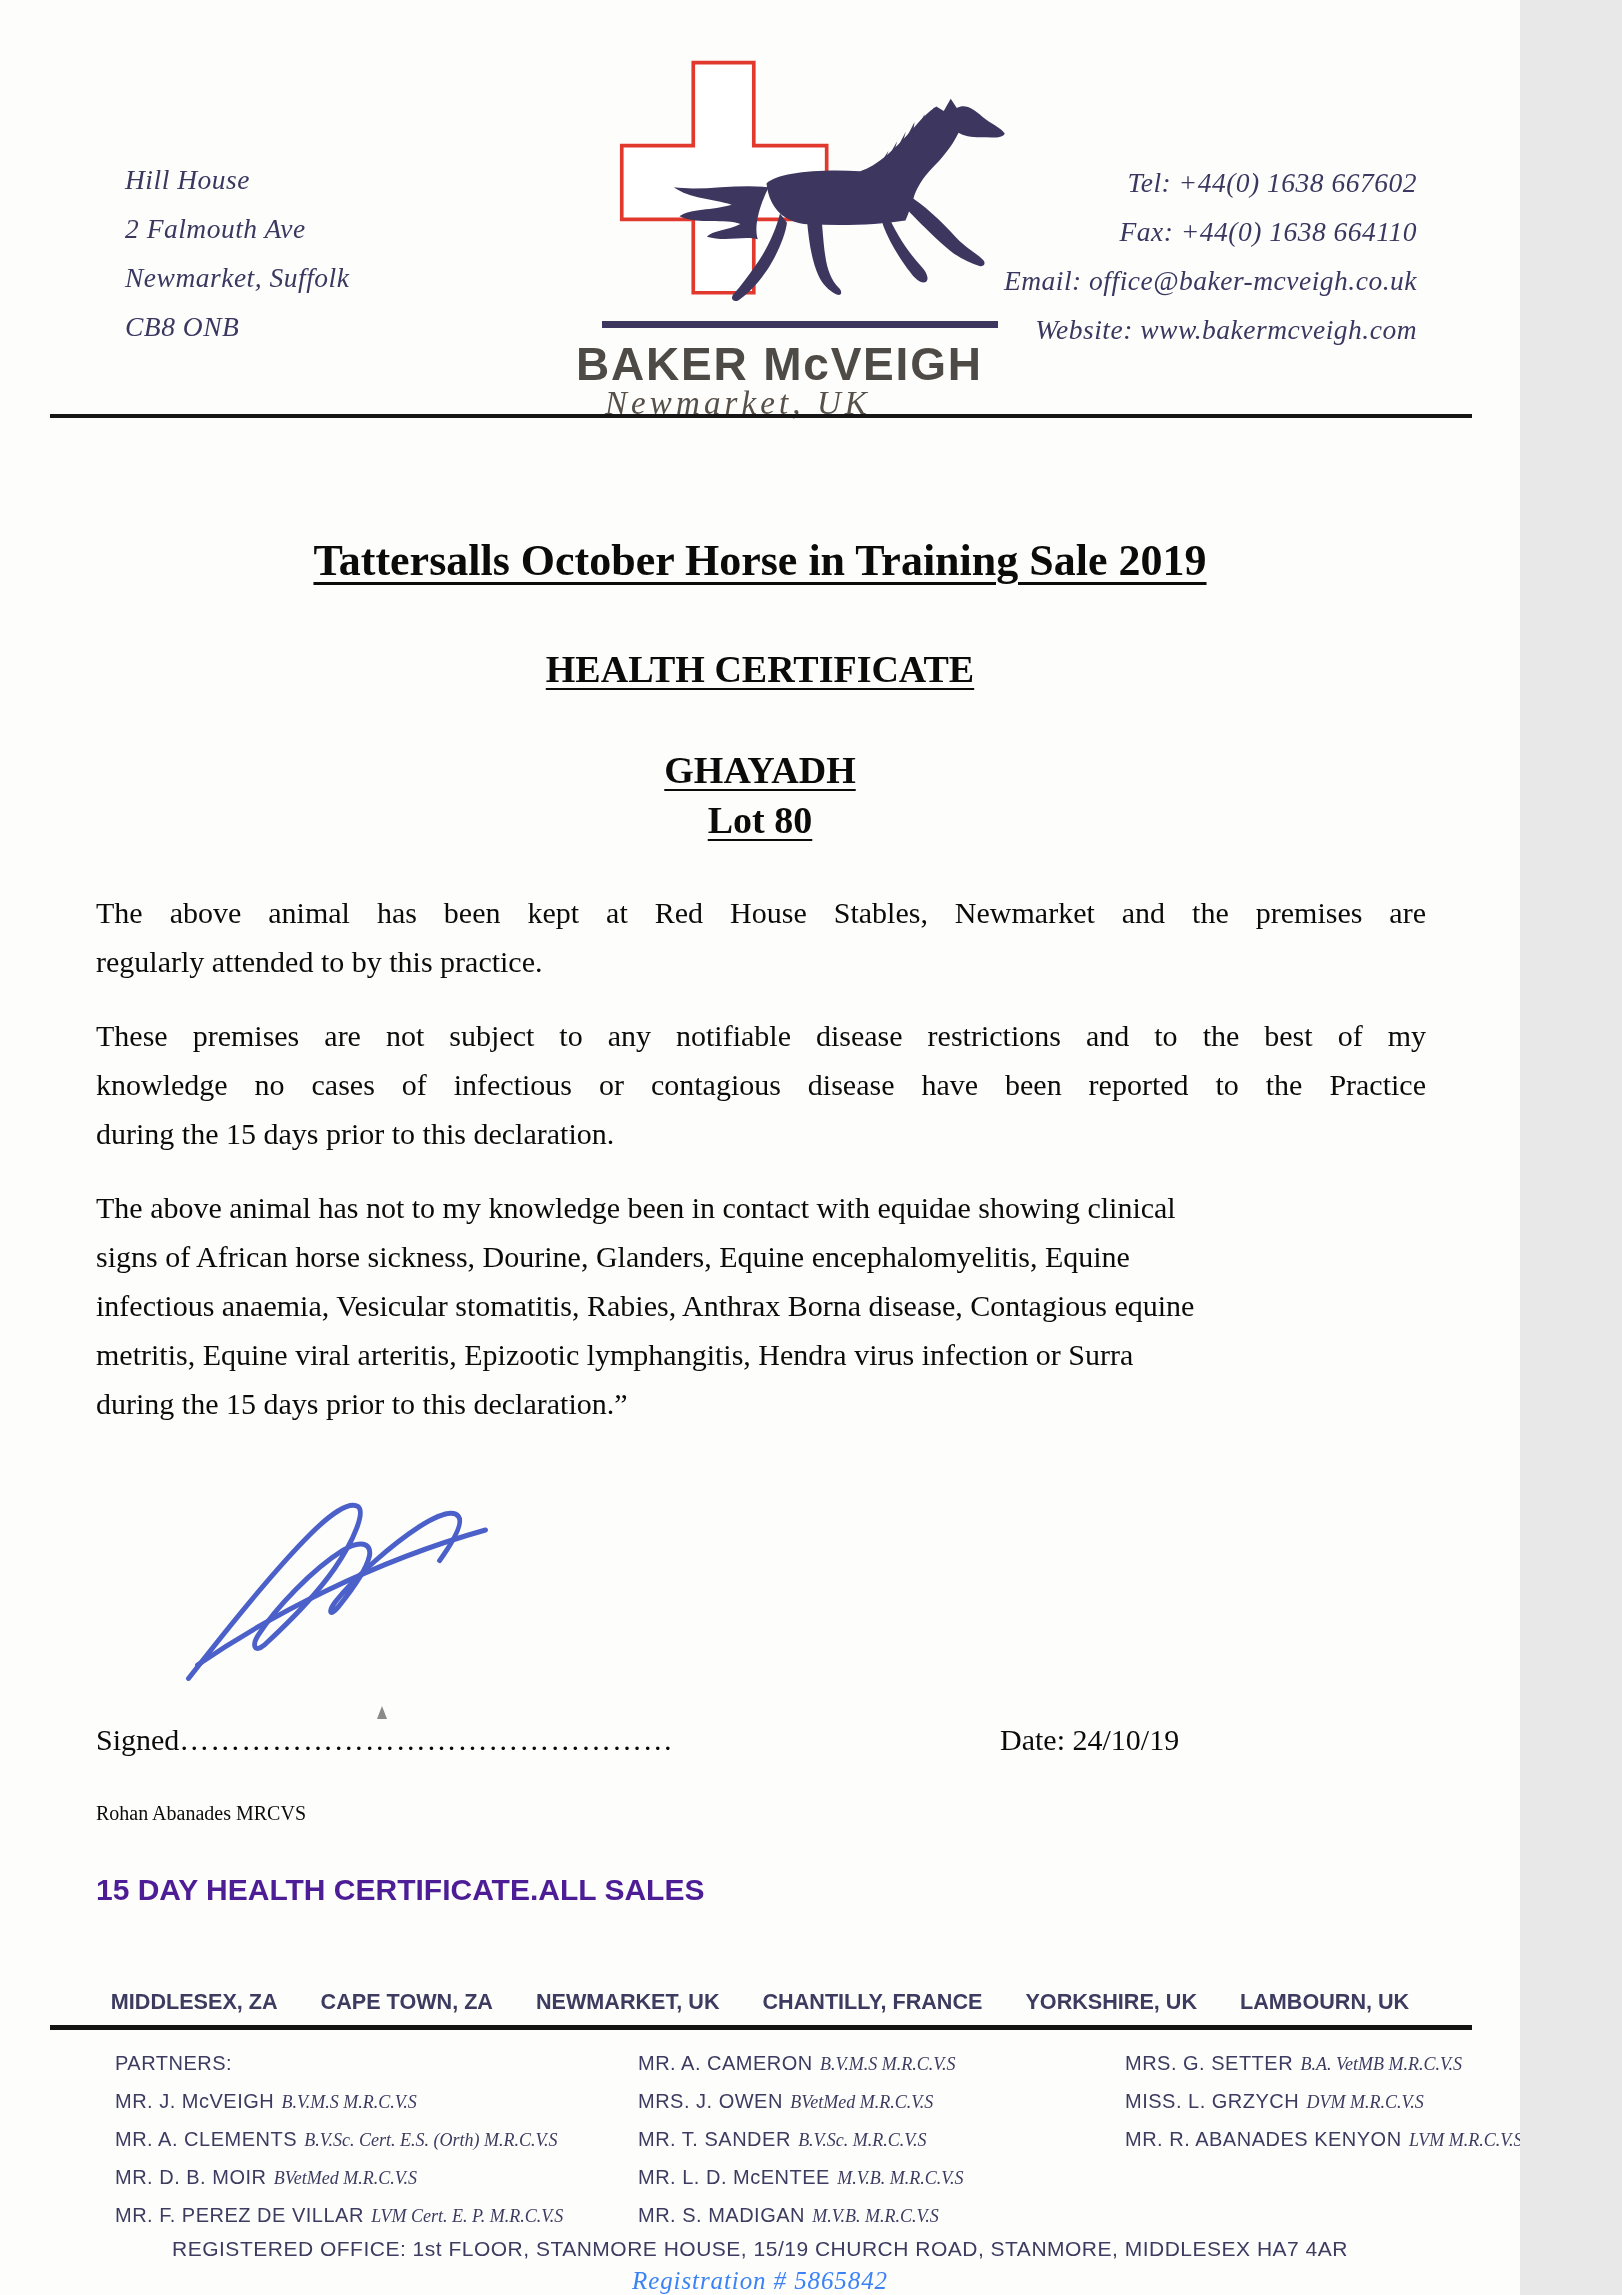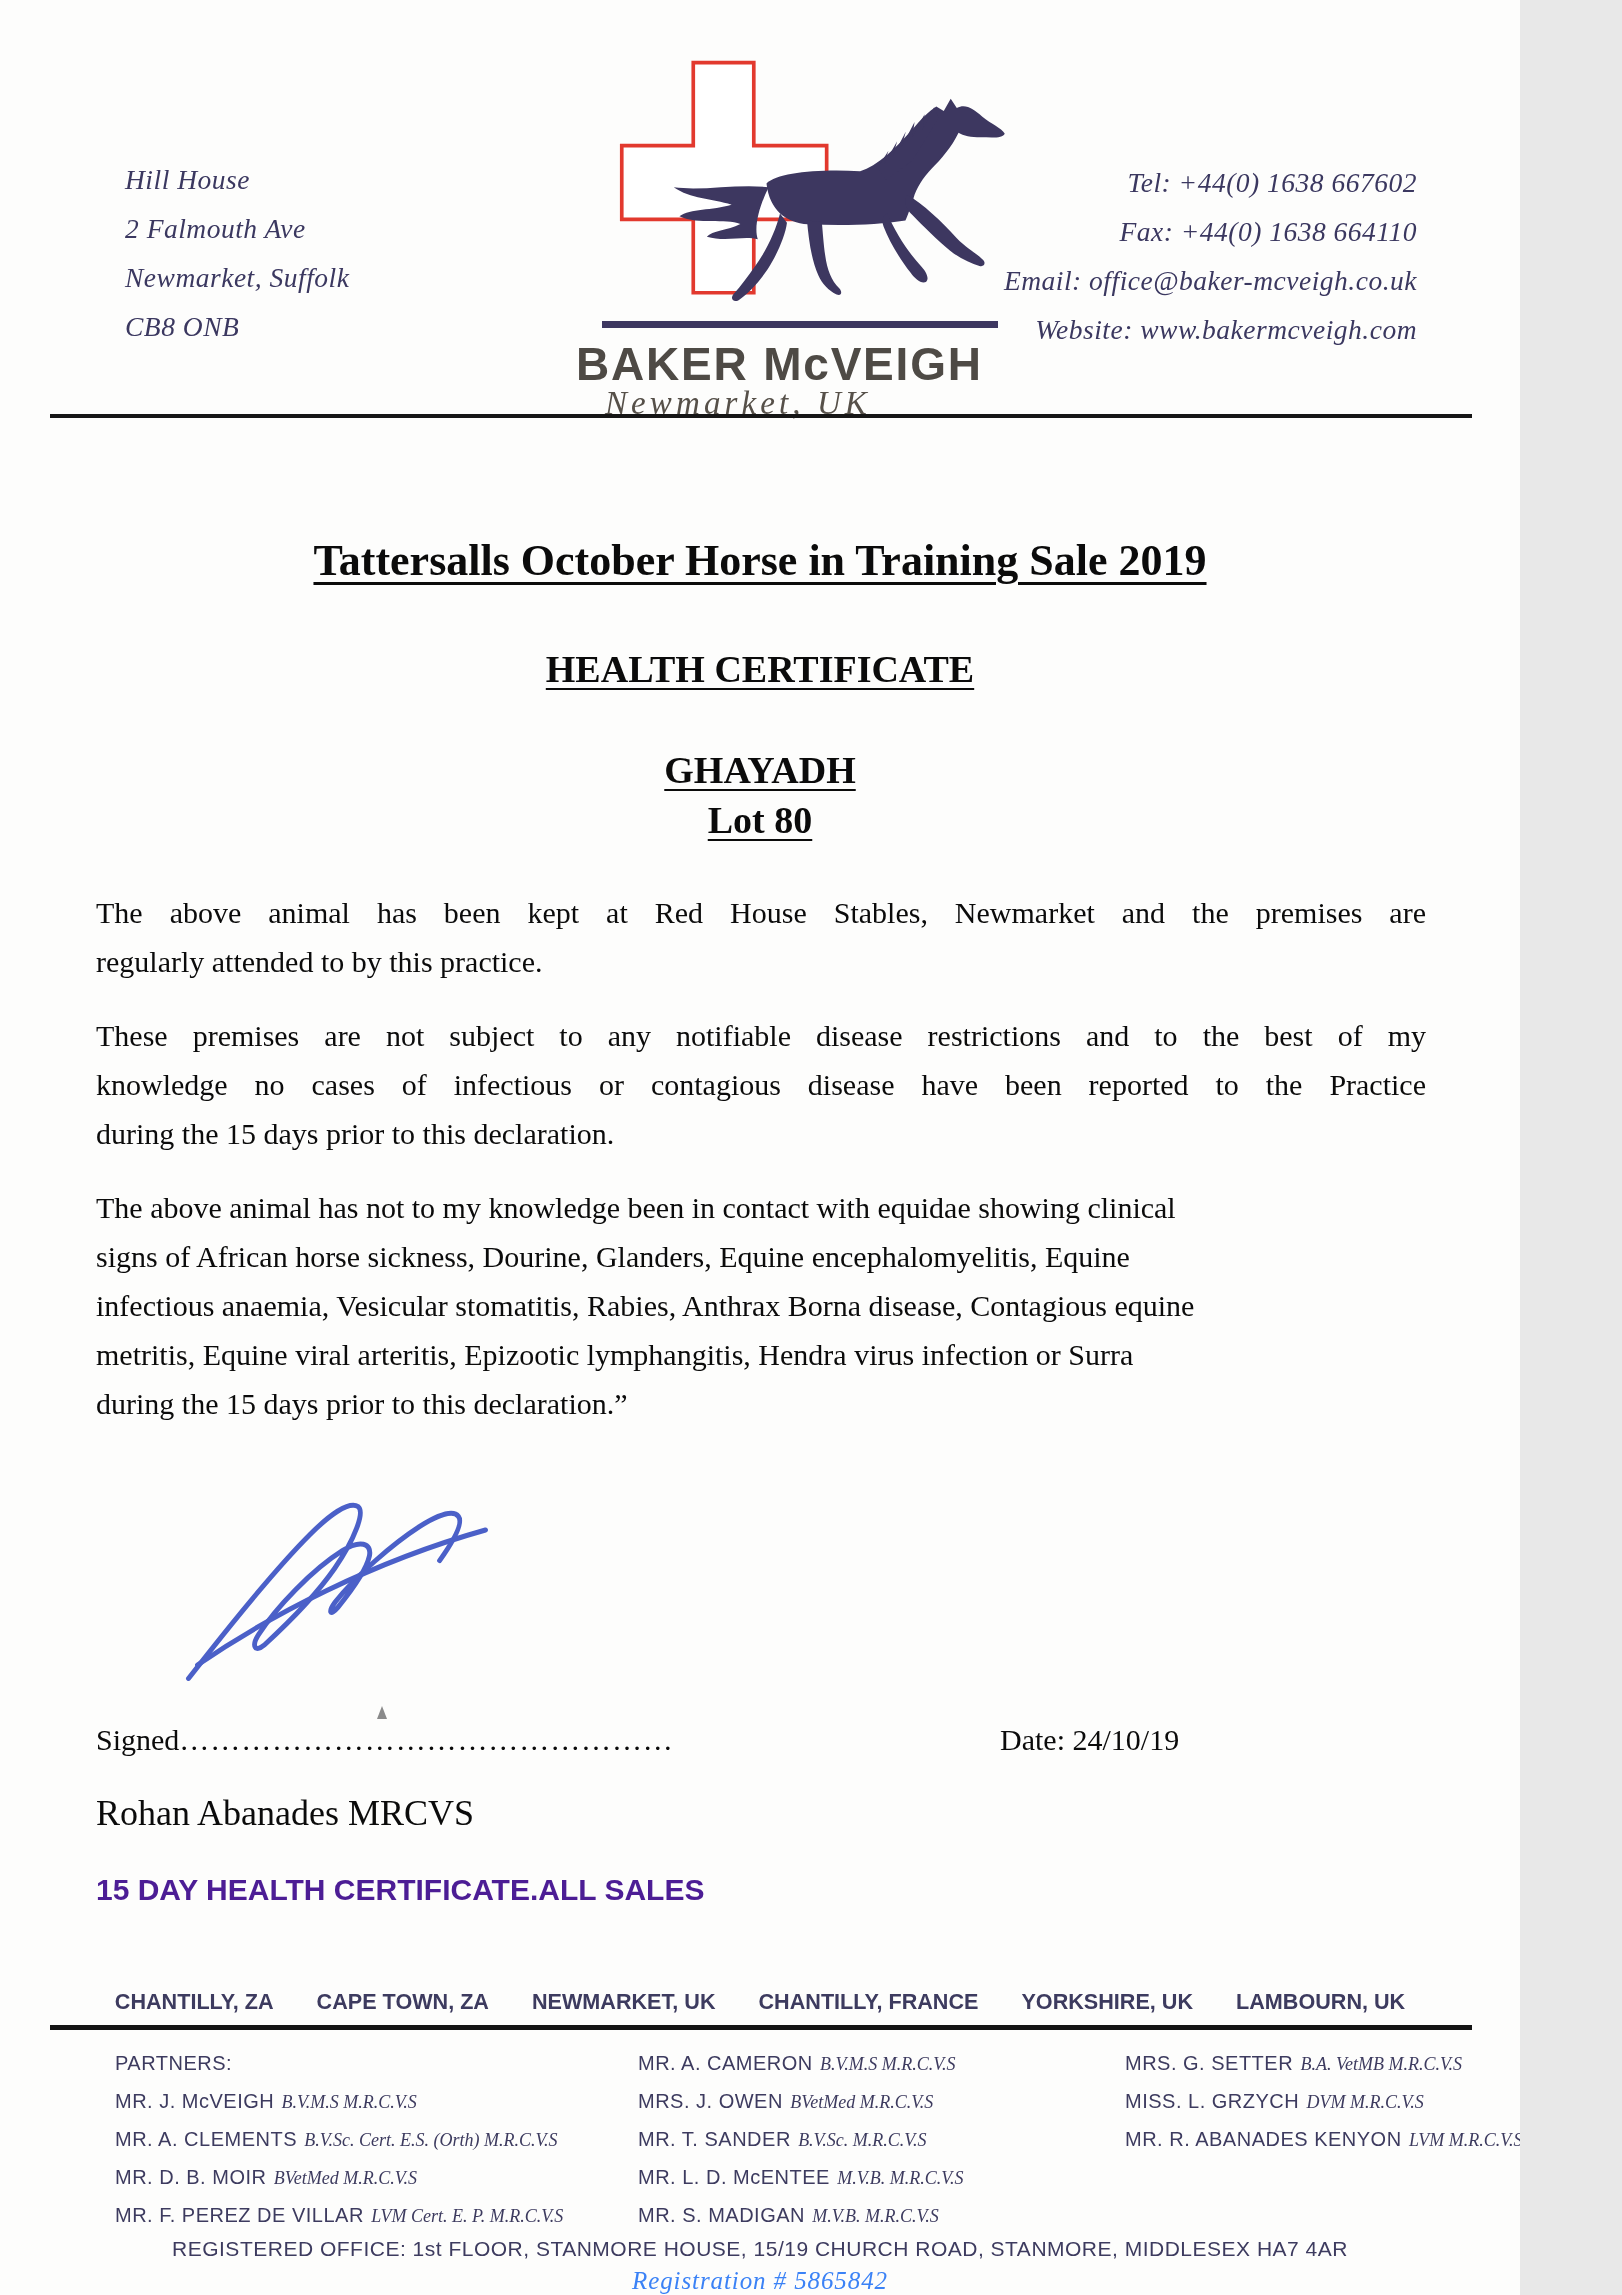--- a/index.html
+++ b/index.html
@@ -48,21 +48,21 @@
   
   .sig-wrap{position:relative;margin:39px 0 0 158px;width:349px;height:216px;}
   .sig-mark{
     position:absolute;left:219px;top:239px;width:0;height:0;
     border-left:5px solid transparent;border-right:5px solid transparent;
     border-bottom:13px solid #8a8a8a;
   }
   .signed-row{position:relative;margin:32px 94px 0 96px;font-size:30px;line-height:49px;}
   .dots{letter-spacing:0.9px;}
   .date{position:absolute;left:904px;top:0;}
-  .signer{margin:25px 94px 0 96px;font-size:36px;line-height:49px;}
+  .signer{margin:25px 94px 0 96px;font-size:20px;line-height:49px;}
   .notice{
     margin:32px 88px 0 96px;text-align:left;
     font-family:"Liberation Sans",sans-serif;font-weight:bold;font-size:30px;line-height:39px;color:#4c1d95;
   }
   
   .cities{
     margin:80px 51px 0 51px;display:flex;justify-content:center;gap:43px;
     font-family:"Liberation Sans",sans-serif;font-weight:bold;font-size:21.6px;color:#3d3b5f;
     white-space:nowrap;
   }
@@ -183,21 +183,21 @@
   <div class="signed-row">
     <span>Signed</span><span class="dots">…………………………………………</span>
     <span class="date">Date: 24/10/19</span>
   </div>
 
   <div class="signer">Rohan Abanades MRCVS</div>
 
   <div class="notice">15 DAY HEALTH CERTIFICATE.ALL SALES</div>
 
   <div class="cities">
-    <span>CHANTILLY, ZA</span>
+    <span>MIDDLESEX, ZA</span>
     <span>CAPE TOWN, ZA</span>
     <span>NEWMARKET, UK</span>
     <span>CHANTILLY, FRANCE</span>
     <span>YORKSHIRE, UK</span>
     <span>LAMBOURN, UK</span>
   </div>
 
   <div class="footer-rule"></div>
 
   <div class="partners">

